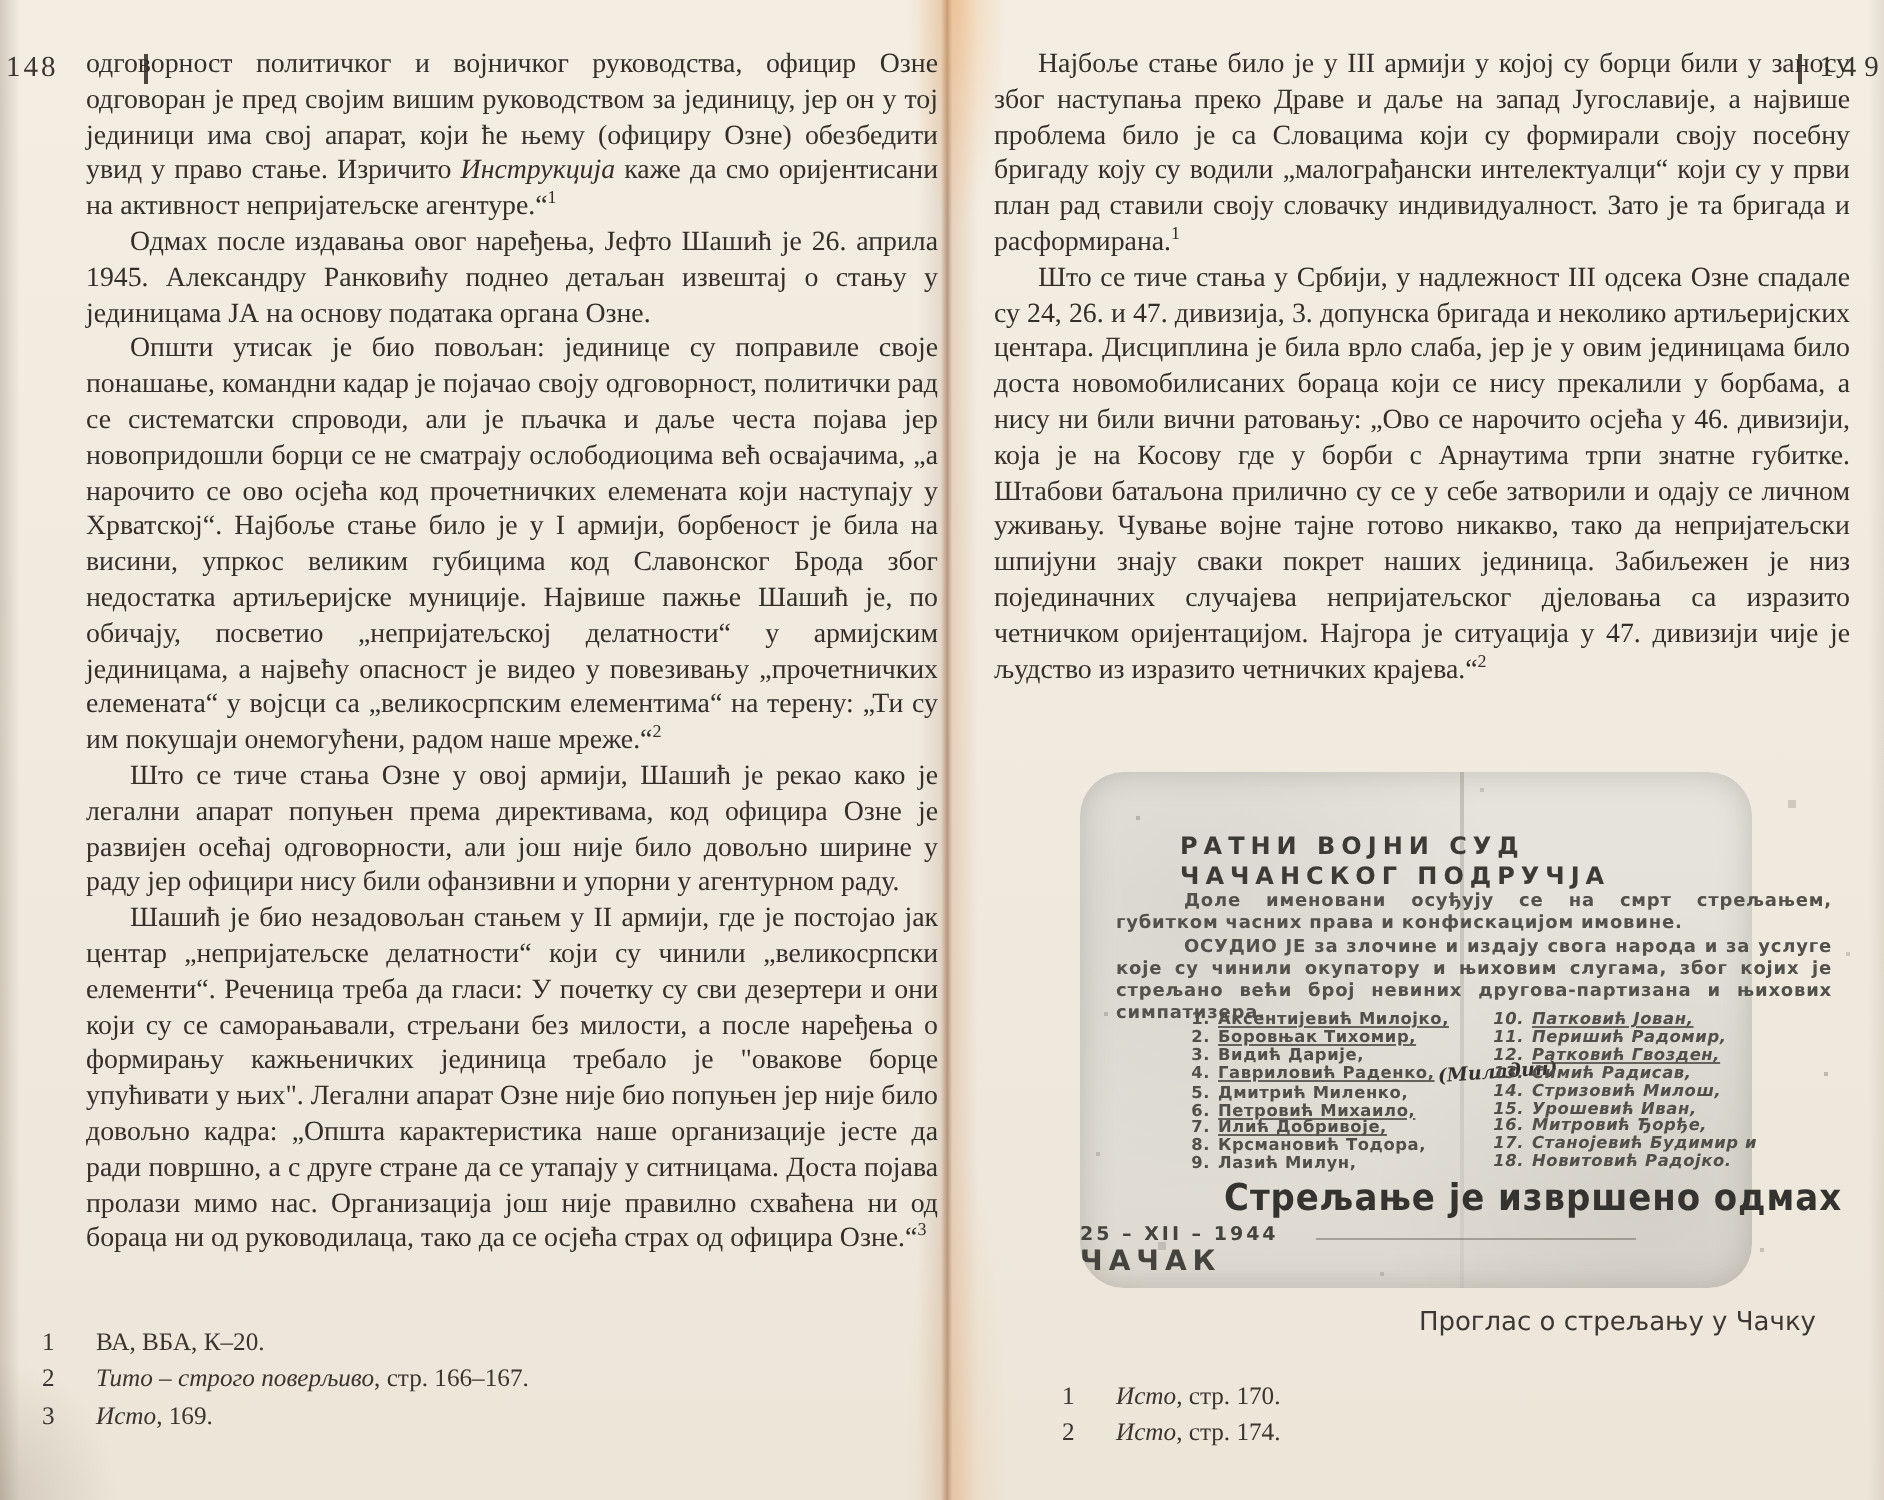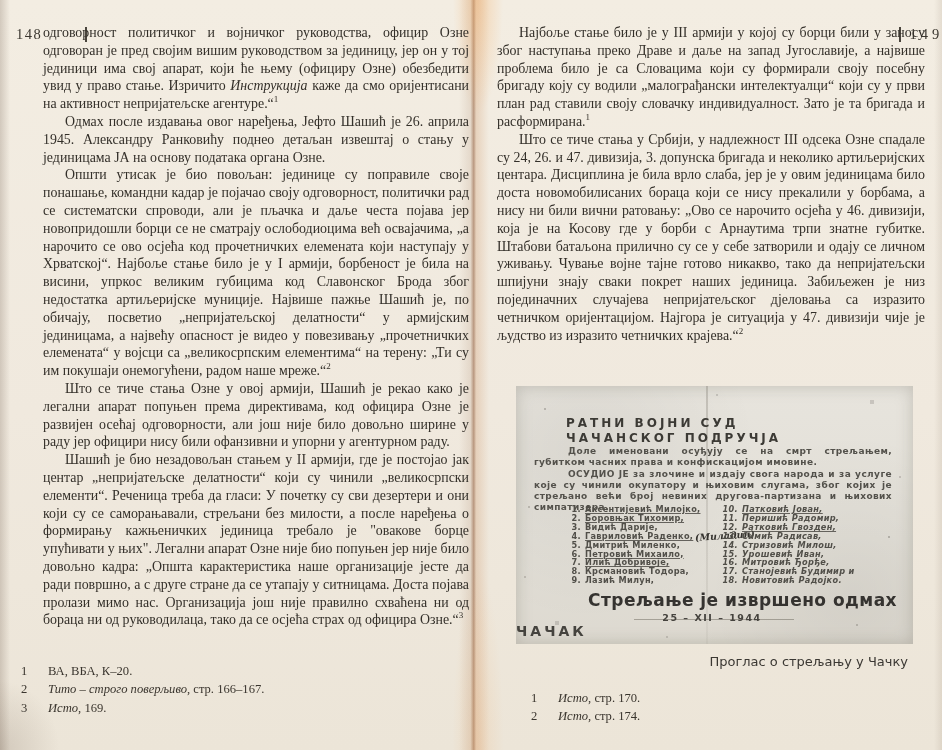--- a/index.html
+++ b/index.html
@@ -24,21 +24,21 @@
       rgba(140,85,50,.55) 49%, rgba(205,150,105,.30) 57%,
       rgba(225,205,180,0) 100%); }
   .gutter-glow-top { position:absolute; left:452px; top:-12px; width:52px; height:130px;
     background:radial-gradient(ellipse at 50% 8%, rgba(242,168,92,.38), transparent 68%); }
   .gutter-glow-bottom { position:absolute; left:452px; bottom:-15px; width:52px; height:200px;
     background:radial-gradient(ellipse at 50% 95%, rgba(238,165,95,.20), transparent 70%); }
 
   
   .pagenum { position:absolute; top:26px; font-size:14.5px; color:#3a362f;
              display:flex; align-items:center; letter-spacing:1.5px; }
-  .pagenum-left  { left:16px;gap:36px; }
+  .pagenum-left  { left:3px;gap:36px; }
   .pagenum-right { left:899px; letter-spacing:4px; }
   .pnbar { display:inline-block; width:1.6px; height:15px; background:#4a453d; }
   .pagenum-left .pnbar  { margin-left:7px; }
   .pagenum-right .pnbar { margin-right:9px; }
 
   
   .body-col { position:absolute; text-align:justify; }
   .body-left  { left:43px;  top:24px; width:426px; }
   .body-right { left:497px; top:24px; width:428px; }
   .para { margin:0; font-size:13.9px; line-height:17.8px; color:#332f29; }
@@ -46,27 +46,27 @@
   sup { font-size:9px; line-height:0; vertical-align:super; }
 
   
   .footnotes { position:absolute; font-size:12.6px; line-height:18.4px; color:#3a352e; }
   .footnotes-left  { left:21px;  top:662px; width:432px; }
   .footnotes-right { left:531px; top:689px; width:390px; }
   .fn { display:flex; }
   .fn-num { flex:none; width:27px; }
 
   
-  .doc { position:absolute; left:516px; top:386px; width:397px; height:258px;
+  .doc { position:absolute; left:540px; top:386px; width:336px; height:258px;
     background:
       radial-gradient(circle at 18% 25%, rgba(0,0,0,.05), transparent 45%),
       radial-gradient(circle at 85% 80%, rgba(0,0,0,.05), transparent 40%),
       linear-gradient(180deg,#e7e4dd 0%,#e2dfd7 60%,#ddd9d0 100%);
     box-shadow: inset 0 0 16px rgba(95,88,76,.28);
-    font-family:"DejaVu Sans", sans-serif; color:#4c4a44; }
+    font-family:"DejaVu Sans", sans-serif; color:#4c4a44;border-radius:22px; }
   .doc .fold { position:absolute; left:190px; top:0; width:2px; height:100%;
     background:linear-gradient(180deg, rgba(115,110,100,.30), rgba(115,110,100,.07)); }
   .doc .specks { position:absolute; left:0; top:0; width:2px; height:2px;
     box-shadow: 28px 22px 0 rgba(80,75,68,.28), 355px 15px 0 1px rgba(80,75,68,.2),
       12px 120px 0 rgba(80,75,68,.25), 372px 150px 0 rgba(80,75,68,.3),
       40px 236px 0 1px rgba(80,75,68,.2), 340px 238px 0 rgba(80,75,68,.25),
       200px 8px 0 rgba(80,75,68,.2), 8px 190px 0 rgba(80,75,68,.22),
       383px 90px 0 rgba(80,75,68,.22), 150px 250px 0 rgba(80,75,68,.2); }
   .doc-title { position:absolute; left:50px; top:30px; font-size:12px; font-weight:bold;
     letter-spacing:3px; line-height:15px; color:#3c3a35; }
@@ -78,21 +78,21 @@
   .doc-names.colL { left:48px; }
   .doc-names.colR { left:205px;font-style:italic; }
   .nm-num { display:inline-block; width:17px; text-align:right; margin-right:4px; }
   .nm.u { text-decoration:underline; text-decoration-color:rgba(70,68,62,.8); }
   .hand { font-family:"DejaVu Serif", serif; font-style:italic; font-size:9.5px;
     letter-spacing:0; display:inline-block; transform:rotate(-4deg); margin-left:2px; color:#34322e; }
   .doc-closing { position:absolute; left:72px; top:203px; font-size:18.5px; font-weight:bold;
     letter-spacing:.5px; color:#353330; transform:scaleX(.92); transform-origin:left center; white-space:nowrap; }
   .doc-rule { position:absolute; left:118px; top:233px; width:160px; height:1px;
     background:rgba(95,90,80,.45); }
-  .doc-date  { position:absolute; left:0; top:226px; width:392px; text-align:center;
+  .doc-date  { position:absolute; left:0; top:226px; width:392px; 
     font-size:9.5px; font-weight:bold; letter-spacing:1.5px; color:#45433e; }
   .doc-place { position:absolute; left:0; top:237px; width:392px; text-align:left;
     font-size:14px; font-weight:bold; letter-spacing:3px; color:#45433e; }
 
   .caption { position:absolute; left:516px; top:654px; width:392px; text-align:right;
     font-family:"DejaVu Sans", sans-serif; font-size:13px; color:#3b3833; }
 </style>
 </head>
 <body>
 

